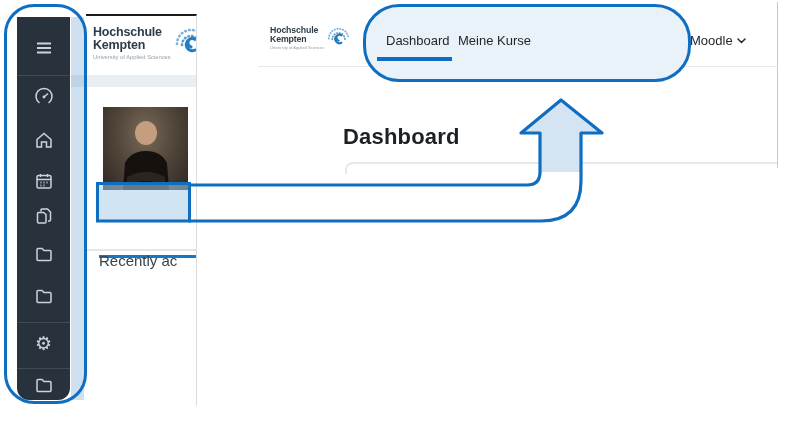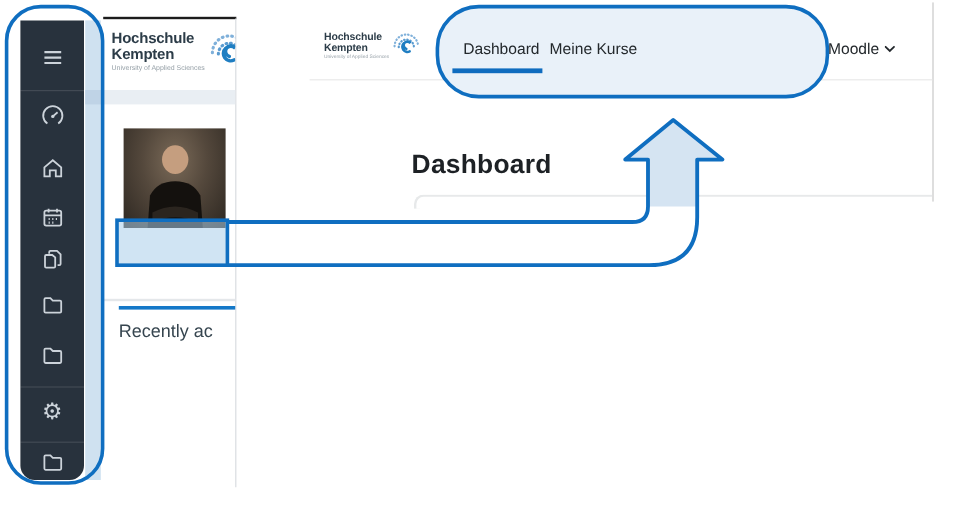--- a/index.html
+++ b/index.html
@@ -14,21 +14,21 @@
   .brand { display:flex; align-items:flex-start; }
   .brand-big { left:7px; top:10px; width:104px; }
   .brand-text .l1, .brand-text .l2 { font-size:12.5px; font-weight:bold; color:#2c3c48; line-height:13px; letter-spacing:-0.2px; }
   .brand-text .sub { font-size:5.8px; color:#97a1a8; margin-top:2px; white-space:nowrap; }
   .spiral { flex:0 0 auto; margin-left:2px; margin-top:-4px; }
   .topstrip { left:0; top:59px; width:111px; height:12px; background:#e9eef3; }
   .photo { left:17px; top:91px; width:85px; height:83px;
            background:radial-gradient(ellipse at 50% 32%, #7a6a58 0%, #54483c 45%, #2d2721 100%); overflow:hidden; }
   .divider-h { left:0; top:233px; width:111px; height:2px; background:#e4e7ea; }
   .accent-line { left:13px; top:239px; width:98px; height:3px; background:#1478c8; }
-  .recently { left:13px; top:252px; font-size:15px; color:#36454f; white-space:nowrap; }
+  .recently { left:13px; top:236px; font-size:15px; color:#36454f; white-space:nowrap; }
 
   
   .sidebar { left:17px; top:17px; width:53px; height:383px; background:#28323d;
              border-radius:0 0 12px 12px; }
   .side-ic { left:0; width:53px; display:flex; justify-content:center; }
   .side-div { left:0; width:53px; height:1px; background:rgba(255,255,255,0.12); }
   .gear-glyph { font-family:"DejaVu Sans", sans-serif; font-size:19px; color:#ccd3da; line-height:20px; }
   .light-strip { left:71px; top:17px; width:13px; height:383px; background:#cfe1f0; }
   .strip-band { left:0; top:58px; width:13px; height:12px; background:#bfd3e6; }
 

